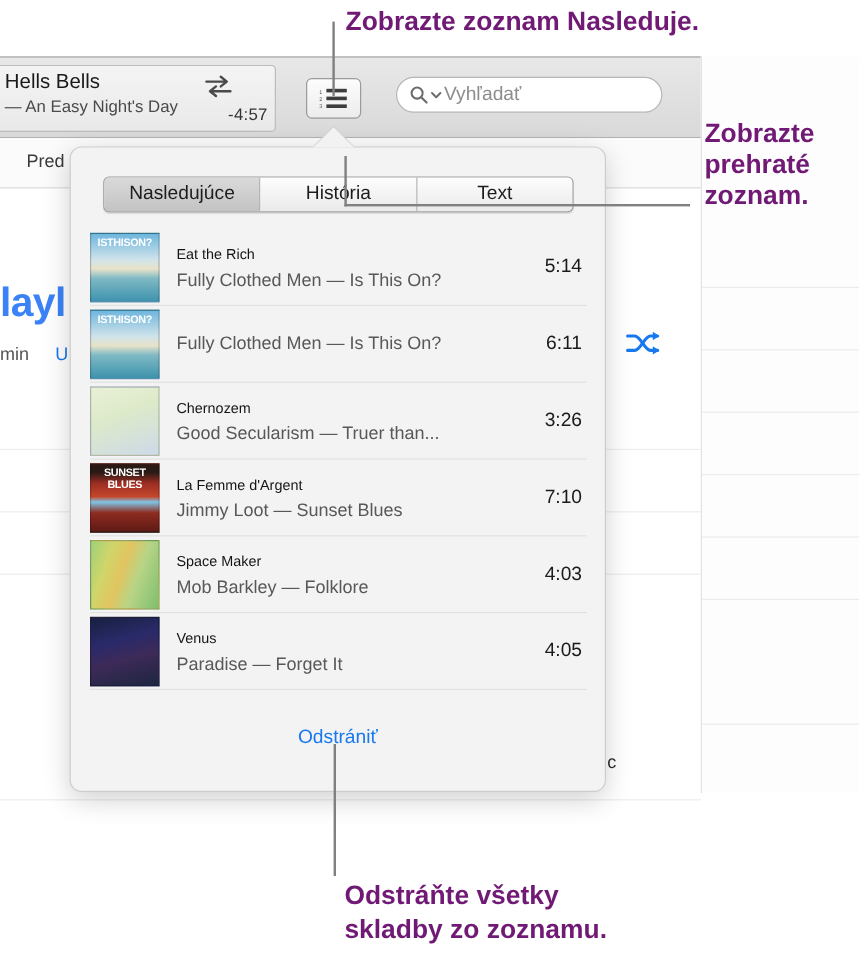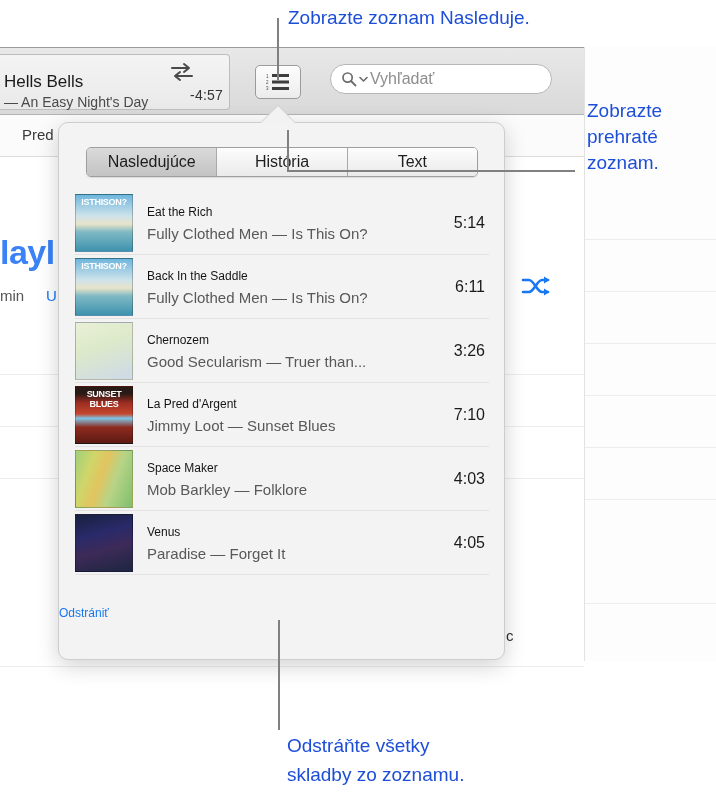--- a/index.html
+++ b/index.html
@@ -17,21 +17,21 @@
     position: absolute; left: 0; top: 0; width: 584px; height: 68px;
     background: linear-gradient(#e8e8e8, #d9d9d9);
     border-top: 1px solid #9a9a9a;
     border-bottom: 1px solid #b3b3b3;
   }
   .now-playing {
     position: absolute; left: 0; top: 6px; width: 230px; height: 56px;
     background: linear-gradient(#f4f4f4, #e9e9e9);
     border: 1px solid #bdbdbd; border-left: none;
     border-radius: 0 4px 4px 0;
-    padding: 16px 8px 0 4px;
+    padding: 2px 8px 0 4px;
   }
   .np-title { font-size: 17px; color: #1a1a1a; line-height: 22px; white-space: nowrap; }
   .np-sub { font-size: 14px; color: #4a4a4a; line-height: 19px; white-space: nowrap; }
   .repeat-icon { position: absolute; right: 34px; top: 6px; width: 26px; height: 22px; }
   .np-time {
     position: absolute; right: 6px; bottom: 6px;
     font-size: 14px; color: #333; letter-spacing: .2px;
   }
 
   .list-button {
@@ -140,25 +140,25 @@
   .tt-sub {
     font-size: 15px; color: #585858; line-height: 21px;
     white-space: nowrap; overflow: hidden; text-overflow: ellipsis;
   }
   .tt-dur {
     flex: 0 0 54px; text-align: right; padding-right: 4px;
     font-size: 16px; color: #1a1a1a;
   }
   .clear-link {
     position: absolute; left: 0; right: 0; top: 483px;
-    font-size: 12px; color: #1878f0;
-  }
-
-  
-  .callout { position: absolute; font-size: 19px; color: #1d4ed8; line-height: 26px; z-index: 40; }
+    text-align: center; font-size: 16px; color: #1878f0;
+  }
+
+  
+  .callout { position: absolute; font-size: 22px; color: #701a75; line-height: 26px; z-index: 40; font-weight: bold; }
   .rule { position: absolute; background: #808080; z-index: 39; }
 
   
   .art-isthison { background: linear-gradient(#6fb6dd 0%, #cfe3ea 38%, #e8e3c9 52%, #7fb9c4 66%, #3e93ad 100%); }
   .art-chernozem { background: linear-gradient(160deg,#e9f0d8 0%,#ddeac9 40%,#cdd9e8 100%); }
   .art-sunset { background: linear-gradient(#2a1a16 0%, #2a1a16 12%, #9b2d22 28%, #c4472c 48%, #7fc6e6 56%, #8e2b20 72%, #5e1a14 100%); }
   .art-folklore { background: linear-gradient(110deg,#9fd07a 0%,#cfd66a 25%,#e2c45f 45%,#b8d486 65%,#7fbf6f 100%); }
   .art-forget { background: linear-gradient(165deg,#17213f 0%,#2a2a6a 35%,#3d2a58 60%,#1d2640 100%); }
 </style>
 </head>
@@ -276,21 +276,20 @@
           <div class="tt-sub">Fully Clothed Men — Is This On?</div>
         </div>
         <div class="tt-dur">5:14</div>
       </div>
 
       <div class="track-row">
         <div class="art art-isthison">
           <div class="art-label">ISTHISON?</div>
         </div>
         <div class="track-text">
-          <div class="tt-title">Back In the Saddle</div>
           <div class="tt-sub">Fully Clothed Men — Is This On?</div>
         </div>
         <div class="tt-dur">6:11</div>
       </div>
 
       <div class="track-row">
         <div class="art art-chernozem">
           <div class="art-label"></div>
         </div>
         <div class="track-text">
@@ -298,21 +297,21 @@
           <div class="tt-sub">Good Secularism — Truer than...</div>
         </div>
         <div class="tt-dur">3:26</div>
       </div>
 
       <div class="track-row">
         <div class="art art-sunset">
           <div class="art-label">SUNSET BLUES</div>
         </div>
         <div class="track-text">
-          <div class="tt-title">La Pred d'Argent</div>
+          <div class="tt-title">La Femme d'Argent</div>
           <div class="tt-sub">Jimmy Loot — Sunset Blues</div>
         </div>
         <div class="tt-dur">7:10</div>
       </div>
 
       <div class="track-row">
         <div class="art art-folklore">
           <div class="art-label"></div>
         </div>
         <div class="track-text">

